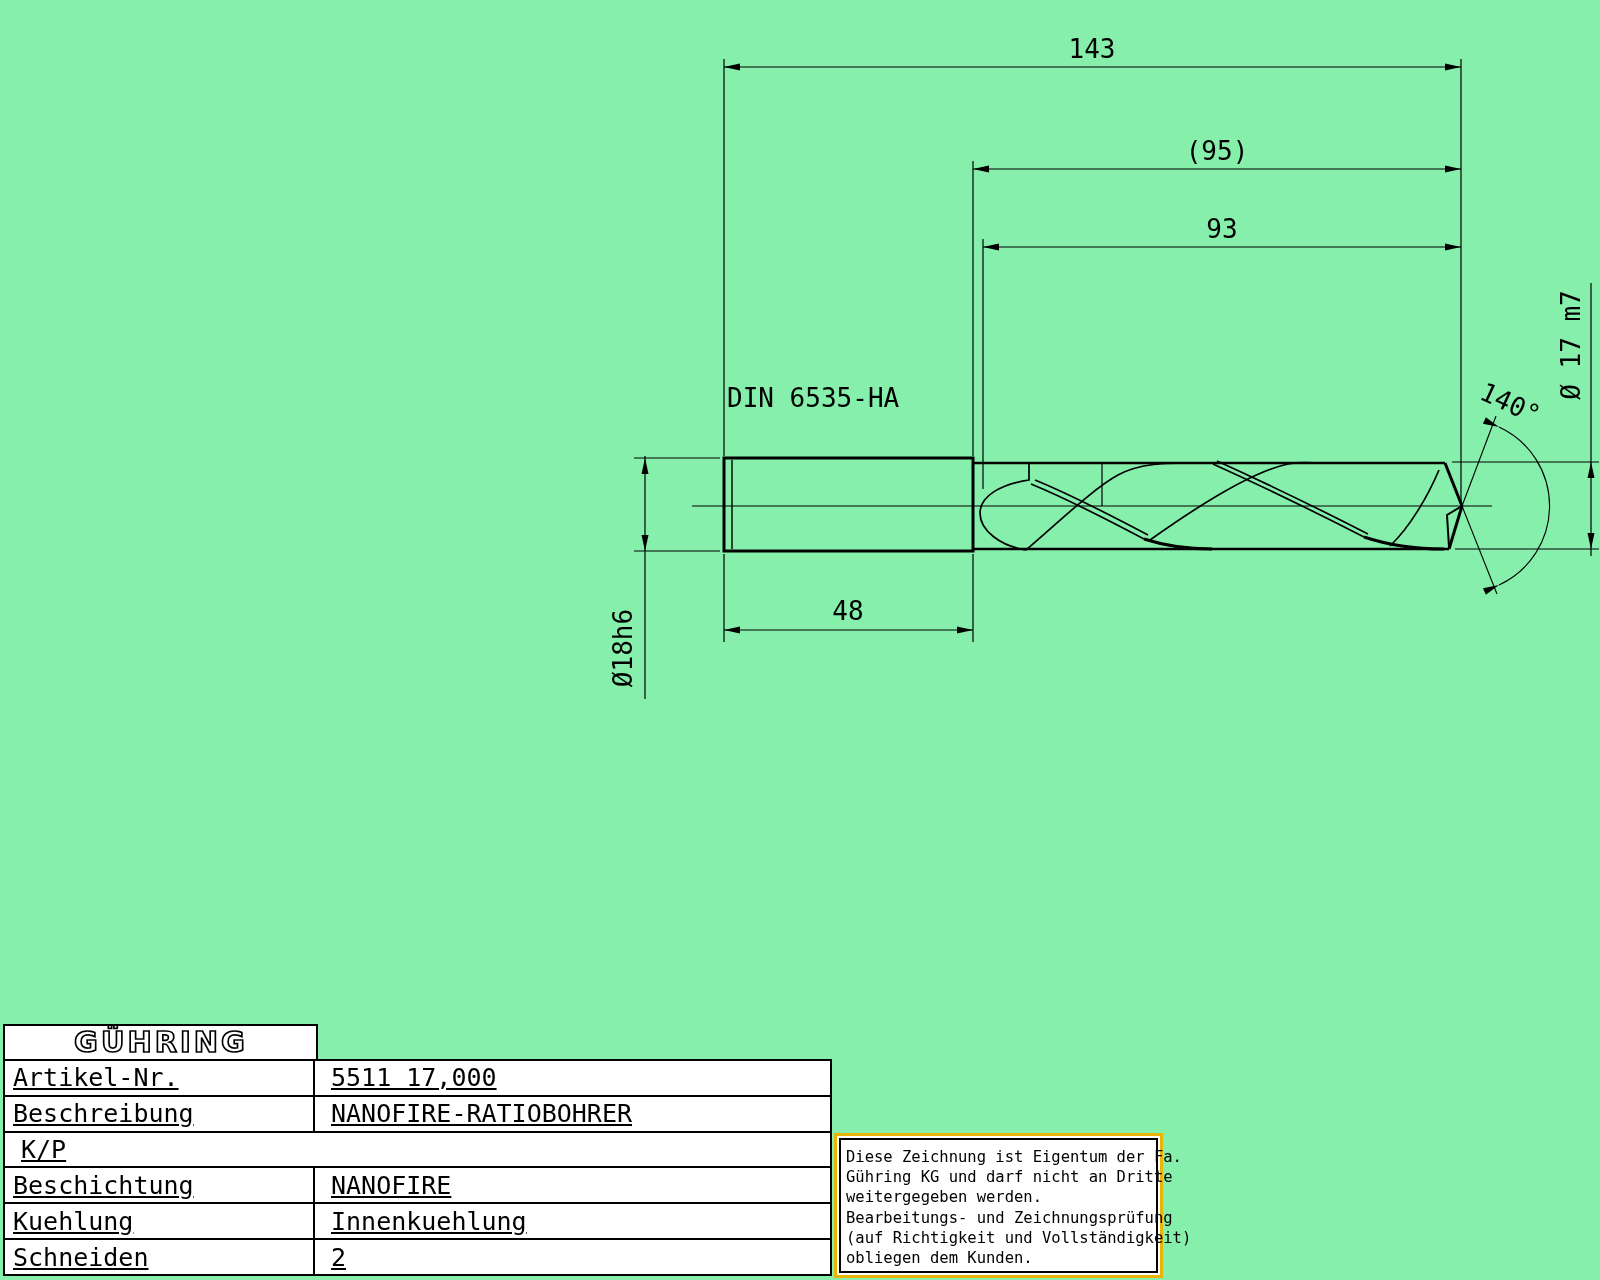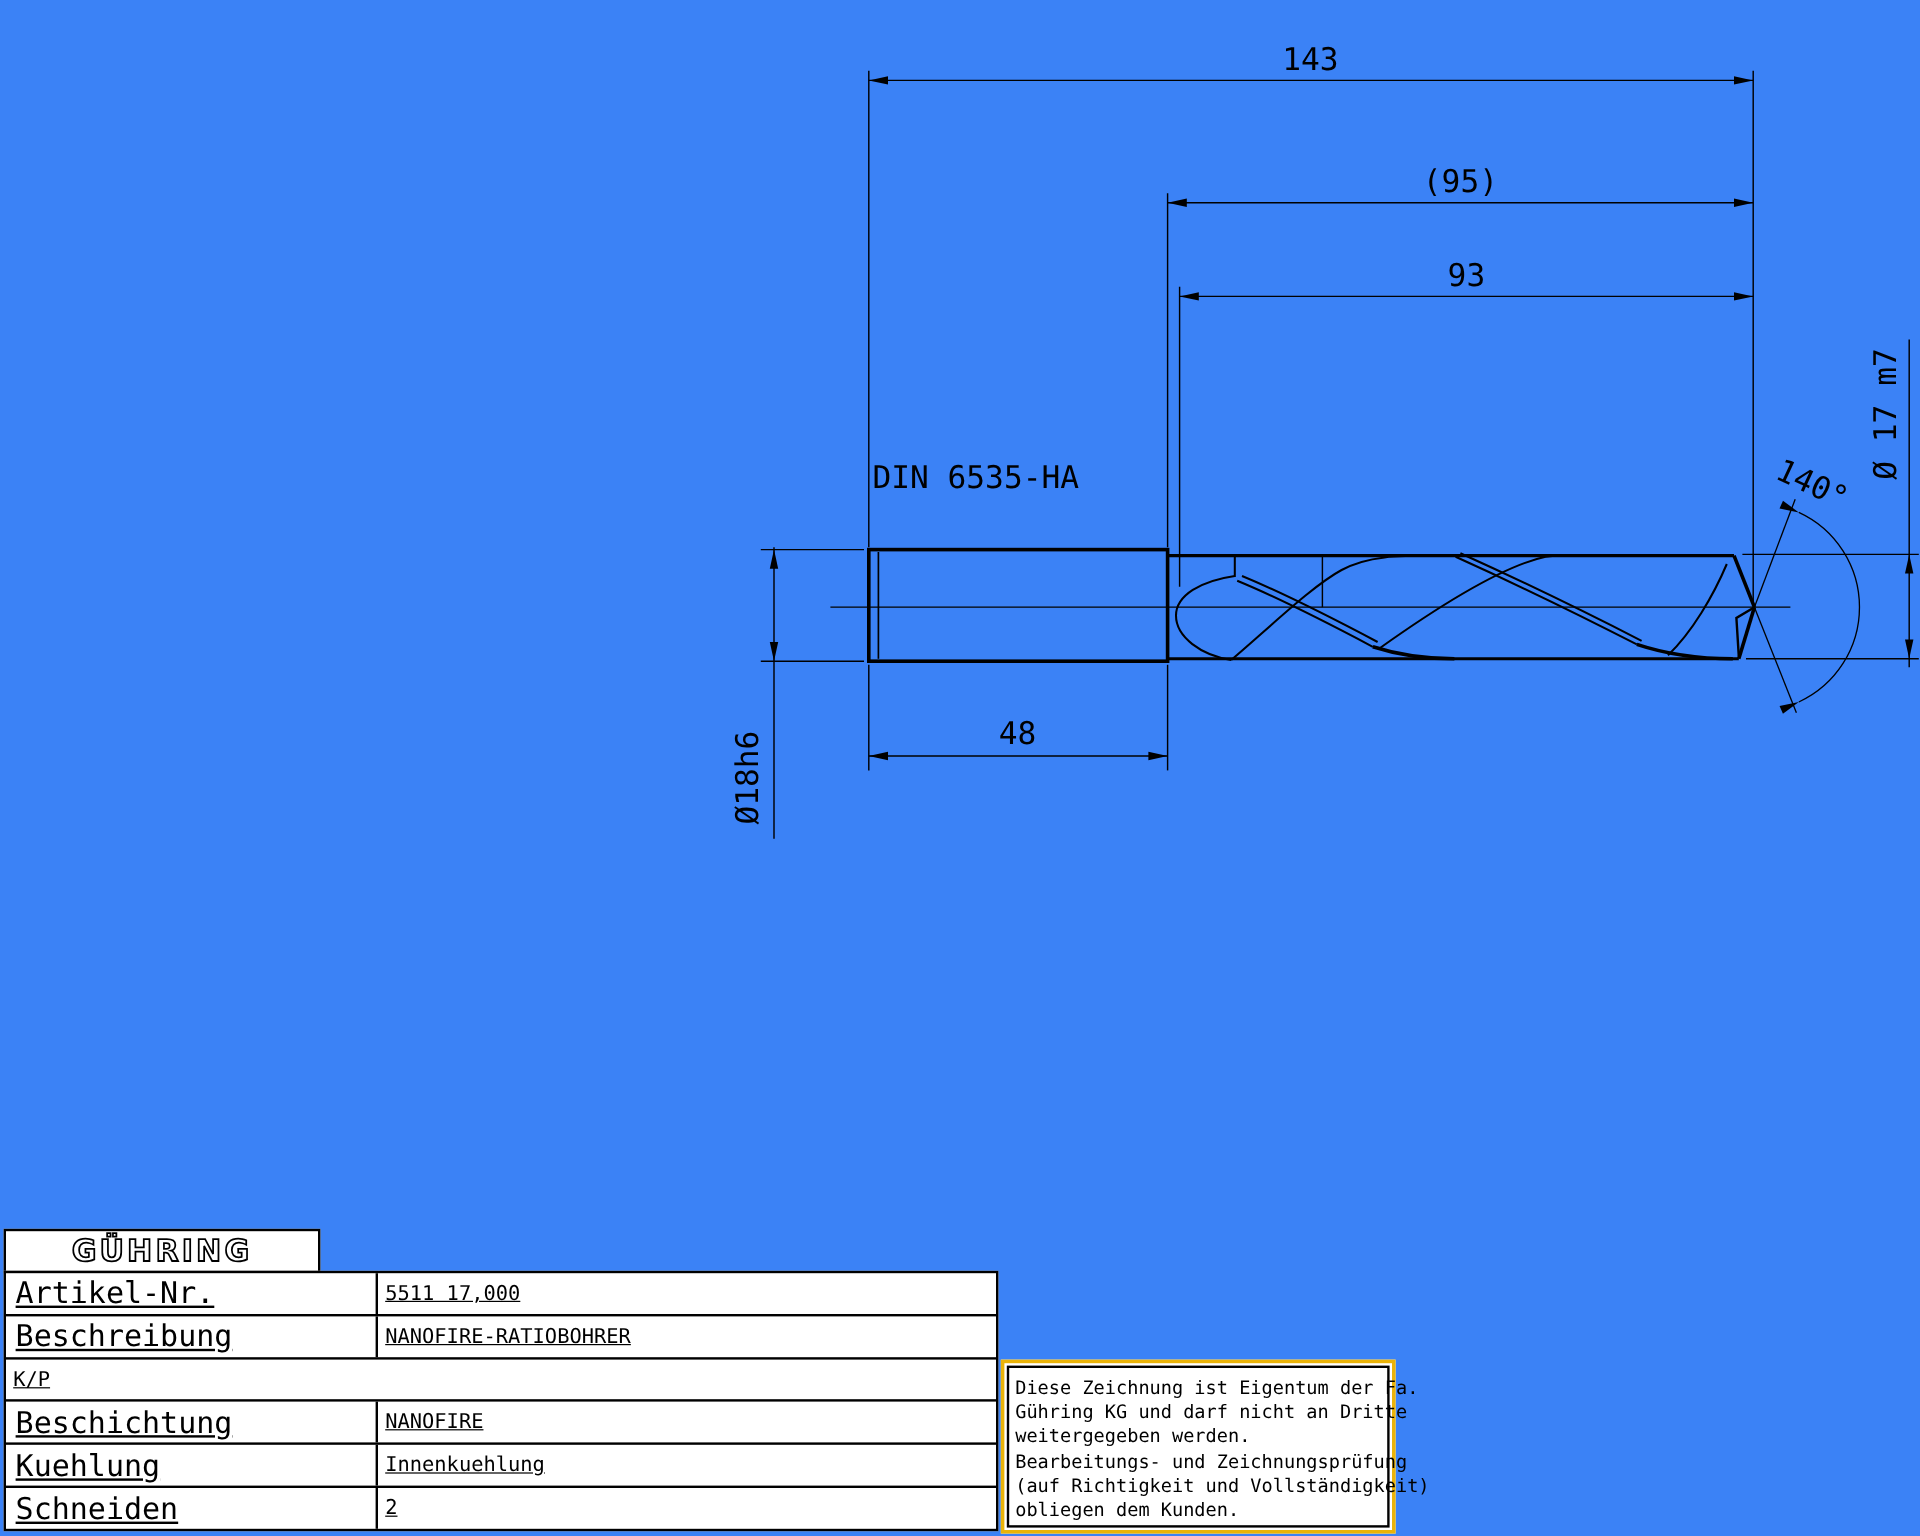--- a/index.html
+++ b/index.html
@@ -1,30 +1,30 @@
 <!DOCTYPE html>
 <html><head>
 <meta charset="utf-8">
 <style>
   html,body{margin:0;padding:0;background:#ffffff;}
-  #page{position:relative;width:1600px;height:1280px;background:#3b82f6;overflow:hidden;
+  #page{position:relative;width:1600px;height:1280px;background:#86efac;overflow:hidden;
         font-family:"DejaVu Sans Mono",monospace;color:#000;}
   #drawing-svg{position:absolute;left:0;top:0;}
   .dim-text{font-family:"DejaVu Sans Mono",monospace;font-size:26px;fill:#000;}
 
   
-  .tb-logo-cell{position:absolute;left:3px;top:1024px;width:264px;height:37px;
+  .tb-logo-cell{position:absolute;left:3px;top:1024px;width:315px;height:37px;
         border:2px solid #000;box-sizing:border-box;display:flex;align-items:center;justify-content:center;background:#fff;}
   .tb-main{position:absolute;left:3px;top:1059px;width:829px;height:217px;
         border:2px solid #000;box-sizing:border-box;display:flex;flex-direction:column;background:#fff;text-decoration:underline;}
   .tb-row{flex:1;display:flex;box-sizing:border-box;border-top:2px solid #000;min-height:0;}
   .tb-row:first-child{border-top:none;}
   .tb-label{width:310px;border-right:2px solid #000;box-sizing:border-box;display:flex;
         align-items:center;padding-left:8px;font-size:25px;white-space:pre;}
-  .tb-value{flex:1;display:flex;align-items:center;padding-left:6px;font-size:17px;white-space:pre;}
+  .tb-value{flex:1;display:flex;align-items:center;padding-left:6px;font-size:25px;white-space:pre;margin-left:10px;}
 
   
   .disc-outer{position:absolute;left:834px;top:1133px;width:329px;height:145px;
         border:3px solid #eab308;box-sizing:border-box;background:#fff;}
   .disc-inner{position:absolute;left:2px;top:2px;right:2px;bottom:2px;
         border:2px solid #000;box-sizing:border-box;padding:7px 2px 0 5px;}
   .disc-line{font-size:15.5px;line-height:20.2px;white-space:pre;}
 </style>
 </head>
 <body>

